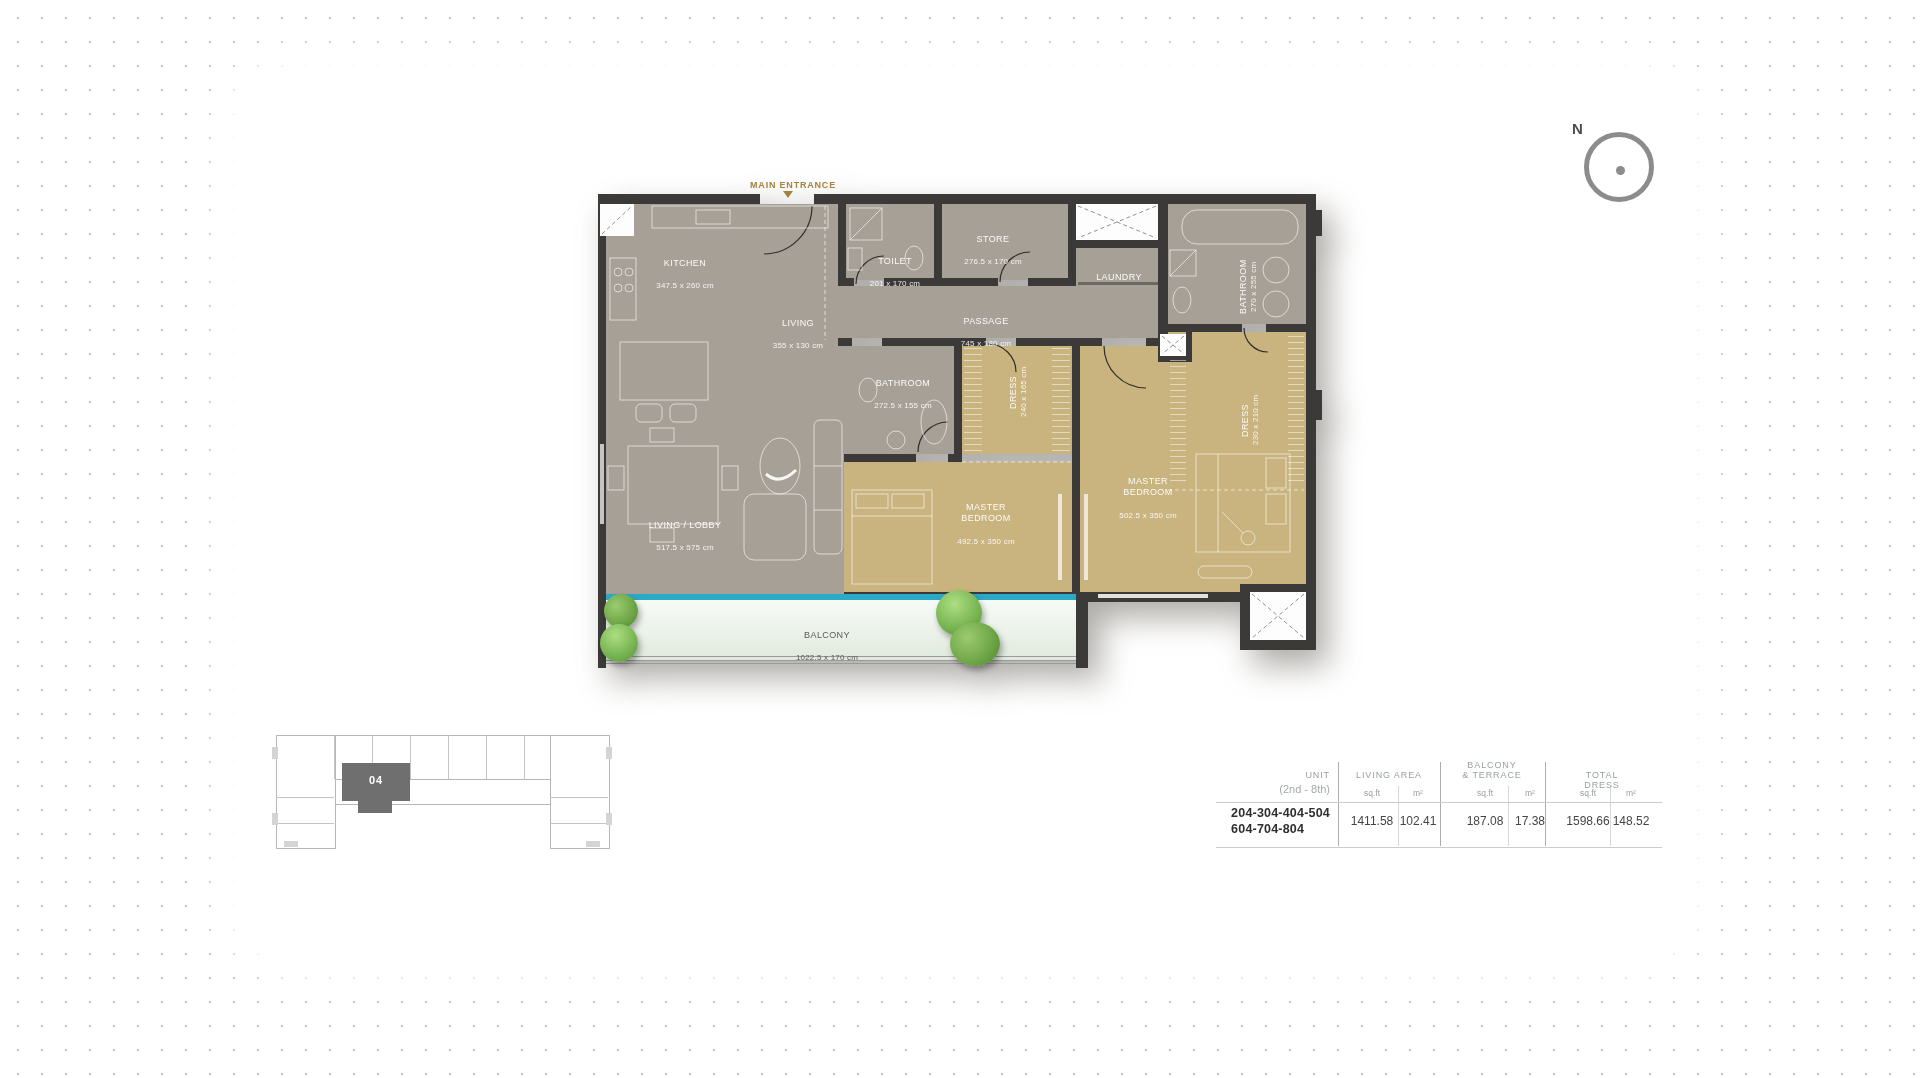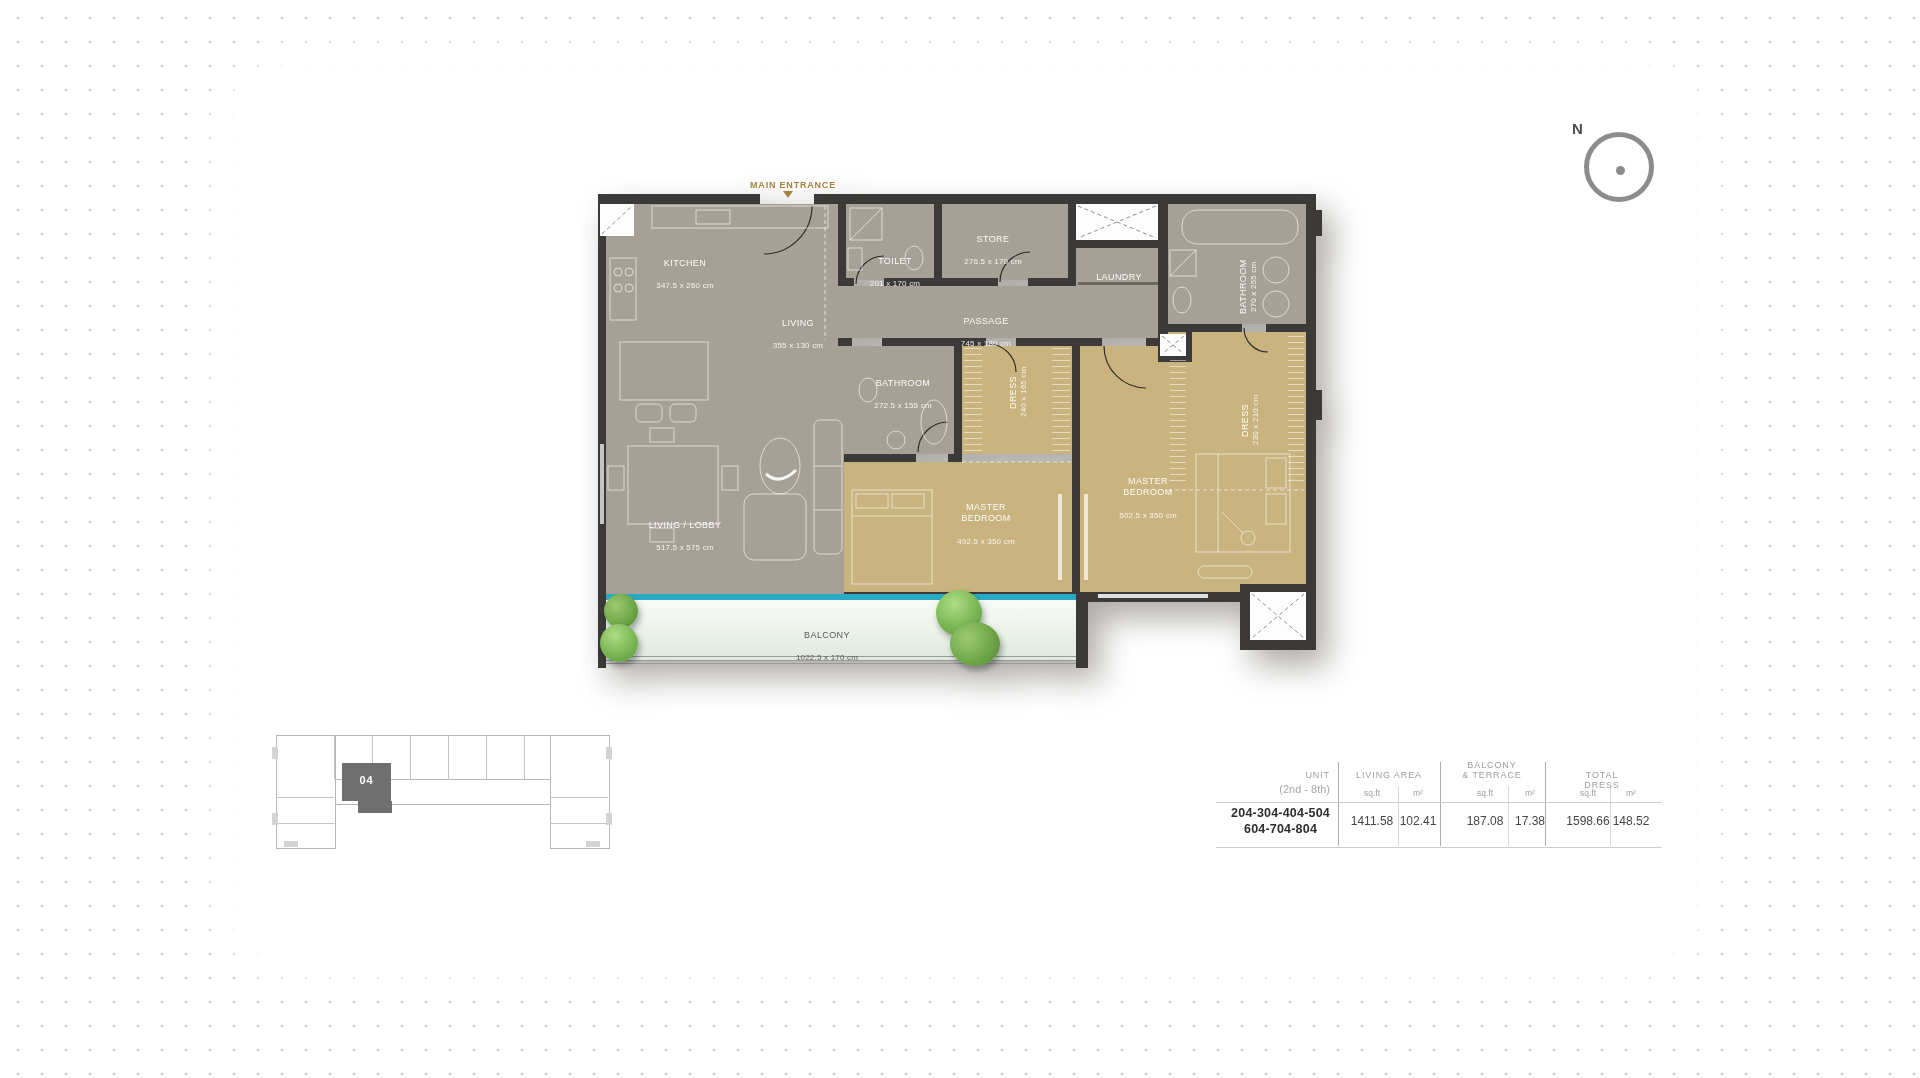--- a/index.html
+++ b/index.html
@@ -55,21 +55,21 @@
   .atable{position:absolute;left:1230px;top:762px;width:432px;height:86px;font-size:9px;color:#9aa0a2;}
   .atable .hline{position:absolute;height:1px;background:#cccccc;left:-14px;right:0;}
   .atable .gline{position:absolute;width:1px;background:#adadad;top:0;bottom:2px;}
   .atable .iline{position:absolute;width:1px;background:#d8d8d8;top:24px;bottom:2px;}
   .atable .gtitle{position:absolute;transform:translateX(-50%);text-align:center;
     letter-spacing:.9px;white-space:pre-line;line-height:1.15;top:8px;}
   .atable .gtitle.two{top:-2px;}
   .atable .sub{position:absolute;transform:translateX(-50%);font-size:8.5px;color:#9b9e9f;top:26px;}
   .atable .unit-head{position:absolute;right:332px;top:8px;text-align:right;letter-spacing:.9px;}
   .atable .unit-sub{position:absolute;right:332px;top:21px;text-align:left;font-size:11px;color:#a6a9aa;}
-  .atable .unit-cell{position:absolute;right:332px;top:44px;text-align:center;font-size:12.5px;
+  .atable .unit-cell{position:absolute;right:332px;top:44px;text-align:left;font-size:12.5px;
     font-weight:bold;color:#2e2e2e;line-height:1.25;letter-spacing:.2px;}
   .atable .val{position:absolute;transform:translateX(-50%);top:52px;font-size:12px;color:#454545;}
 </style>
 </head>
 <body>
 
 <div class="bg-dots"></div>
 <div class="content-panel"></div>
 
 <div class="plan">
@@ -282,21 +282,21 @@
   <div class="kpl" style="left:0;top:70px;width:58px;height:1px;"></div>
   <div class="kpl" style="left:0;top:96px;width:58px;height:1px;"></div>
   <div class="kpl" style="left:274px;top:70px;width:58px;height:1px;"></div>
   <div class="kpl" style="left:274px;top:96px;width:58px;height:1px;"></div>
   <div class="kps" style="left:-4px;top:20px;width:6px;height:12px;"></div>
   <div class="kps" style="left:-4px;top:86px;width:6px;height:12px;"></div>
   <div class="kps" style="left:330px;top:20px;width:6px;height:12px;"></div>
   <div class="kps" style="left:330px;top:86px;width:6px;height:12px;"></div>
   <div class="kps" style="left:8px;top:114px;width:14px;height:6px;"></div>
   <div class="kps" style="left:310px;top:114px;width:14px;height:6px;"></div>
-  <div class="kp-unit" style="left:66px;top:36px;width:49px;height:38px;">
+  <div class="kp-unit" style="left:66px;top:36px;width:68px;height:38px;">
     <div class="kp-unit-label">04</div>
   </div>
   <div class="kp-unit" style="left:82px;top:74px;width:34px;height:12px;"></div>
 </div>
 
 <div class="compass">
   <span class="n">N</span>
   <div class="ring">
     <div class="dot"></div>
   </div>

